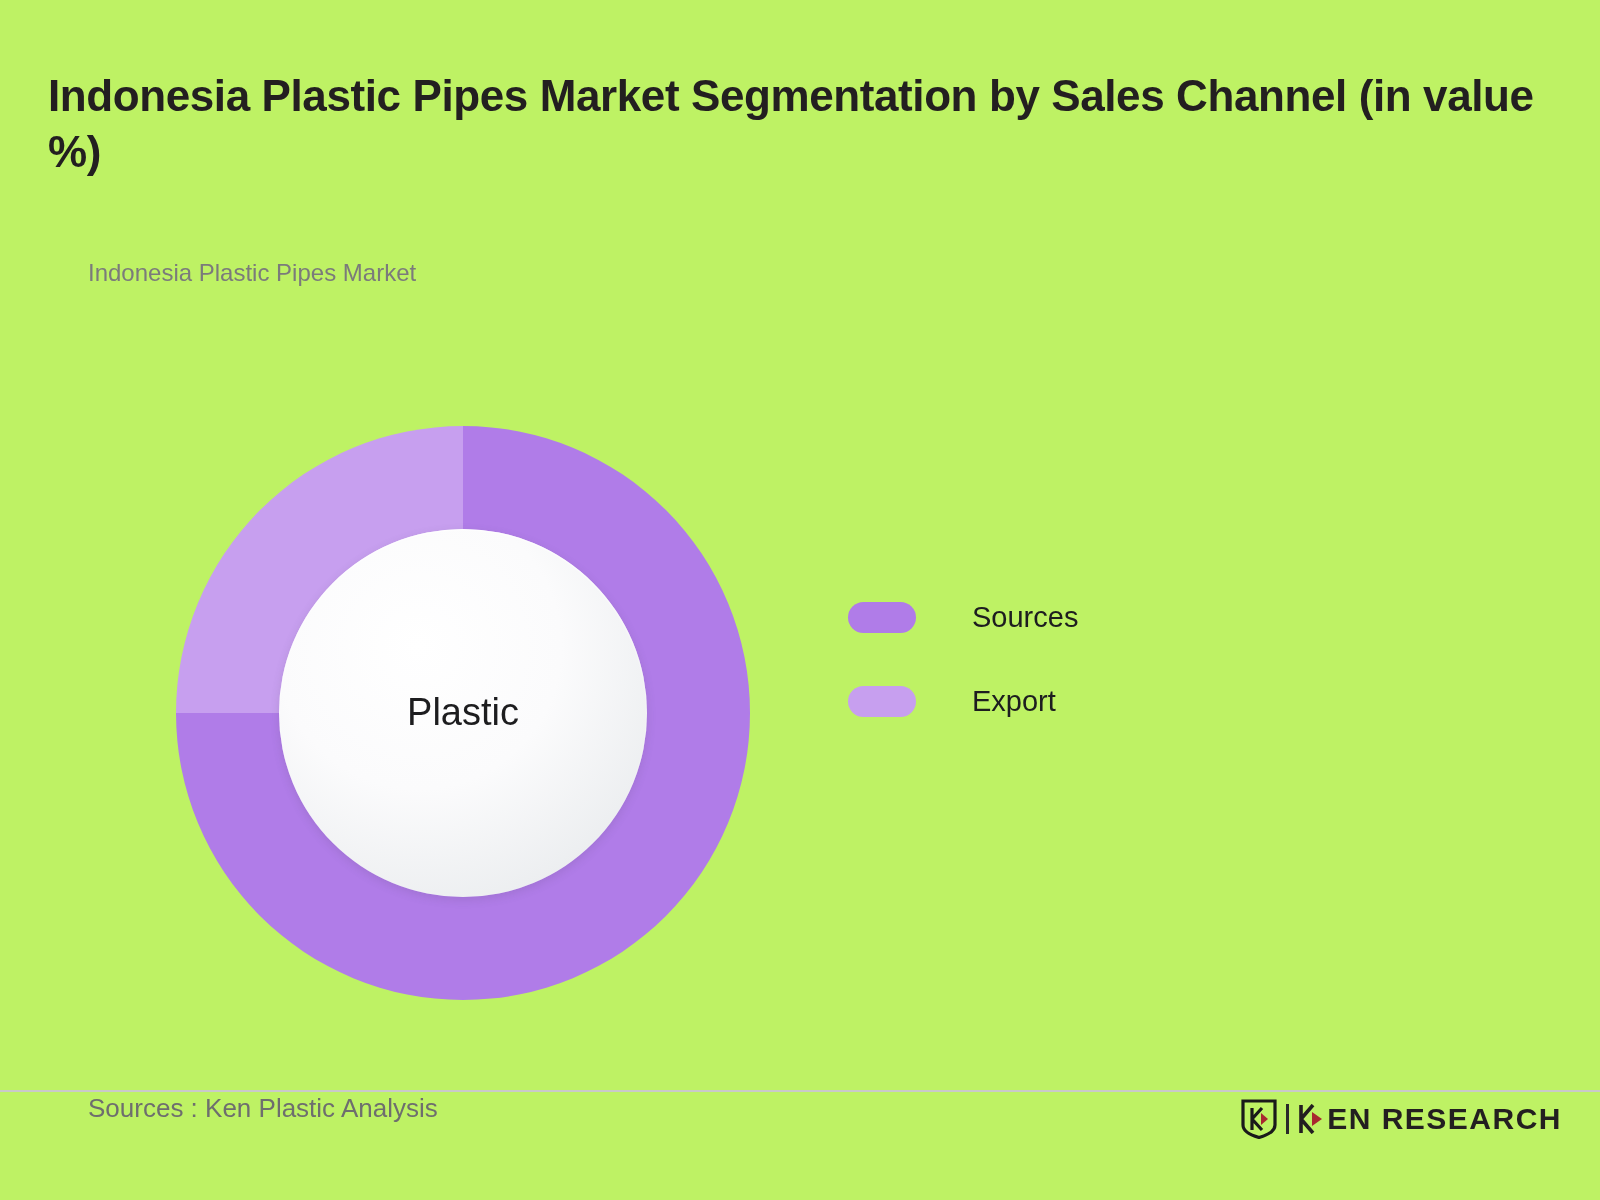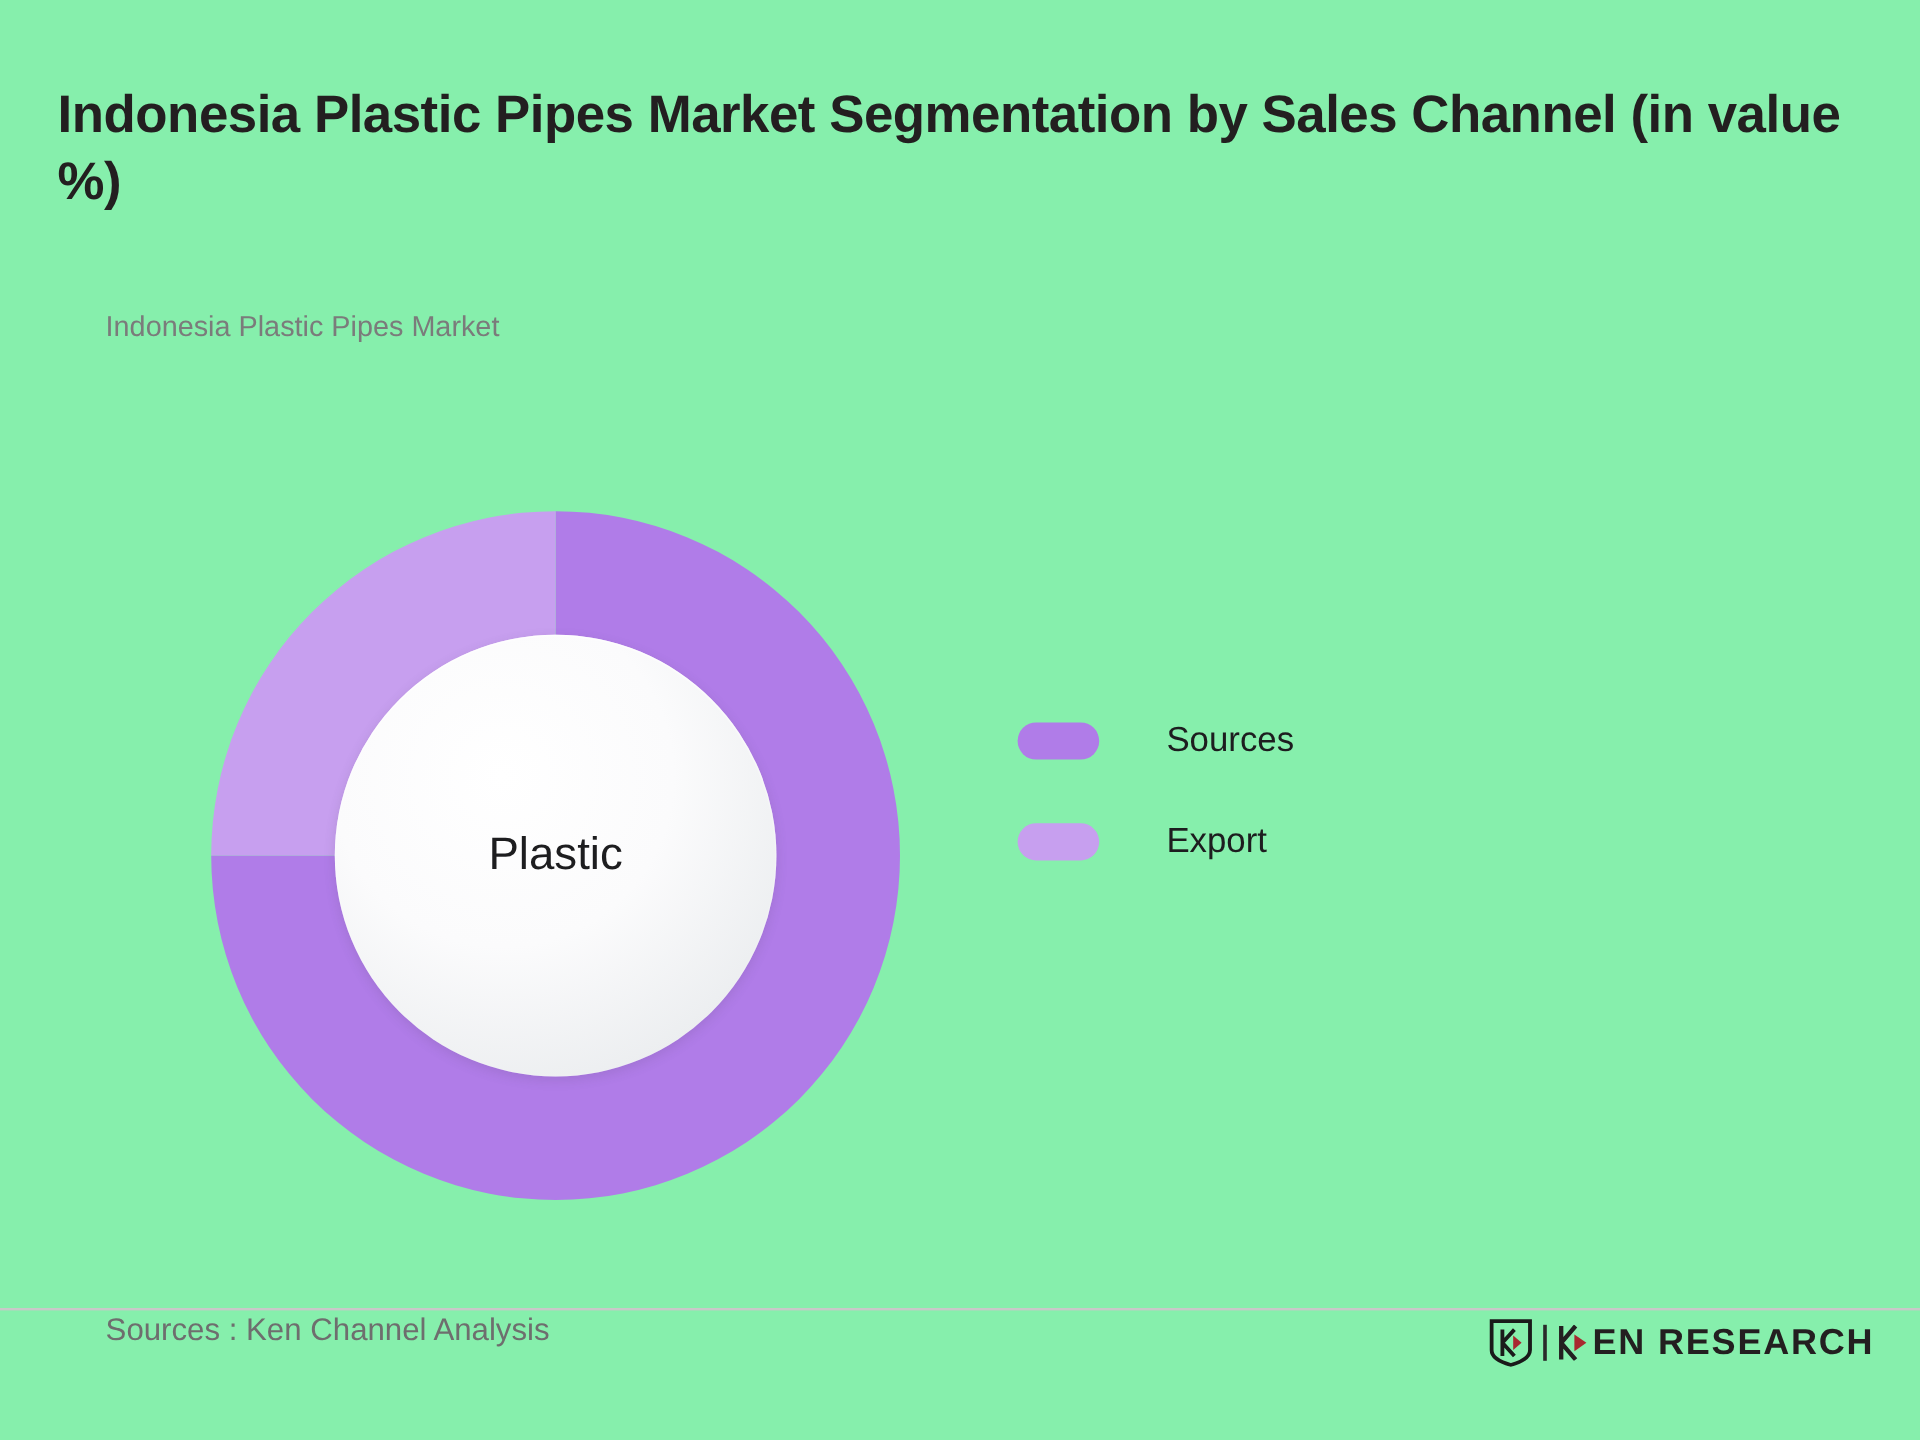--- a/index.html
+++ b/index.html
@@ -12,21 +12,21 @@
     height: 1200px;
     font-family: "Liberation Sans", sans-serif;
     color: #231f20;
     overflow: hidden;
     position: relative;
   }
 
   .page {
     position: absolute;
     inset: 0;
-    background: #86efac;
+    background: #bef264;
   }
 
   
   .title {
     position: absolute;
     left: 48px;
     top: 68px;
     width: 1500px;
     font-size: 44px;
     font-weight: bold;
@@ -210,21 +210,21 @@
       <div class="legend-row">
         <span class="legend-swatch" id="sw-export" style="background: rgb(199, 159, 239);"></span>
         <span class="legend-label">Export</span>
       </div>
     </div>
 
   </div>
 
   <div class="footer-rule"></div>
 
-  <div class="footer-source">Sources : Ken Channel Analysis</div>
+  <div class="footer-source">Sources : Ken Plastic Analysis</div>
 
   <div class="logo">
     <svg class="logo-mark" viewBox="0 0 36 40">
       <path d="M2 2 H34 V26 Q34 34 18 38.5 Q2 34 2 26 Z" fill="none" stroke="#1a1a1a" stroke-width="3.2"></path>
       <path d="M11 9 V31 M11 20 L21 9 M11 20 L21 31" fill="none" stroke="#1a1a1a" stroke-width="3.2"></path>
       <path d="M20 14 L27 20 L20 26 Z" fill="#a8282f"></path>
     </svg>
     <span class="logo-divider"></span>
     <span class="logo-text">
       <svg class="logo-k-svg" viewBox="0 0 26 30">

